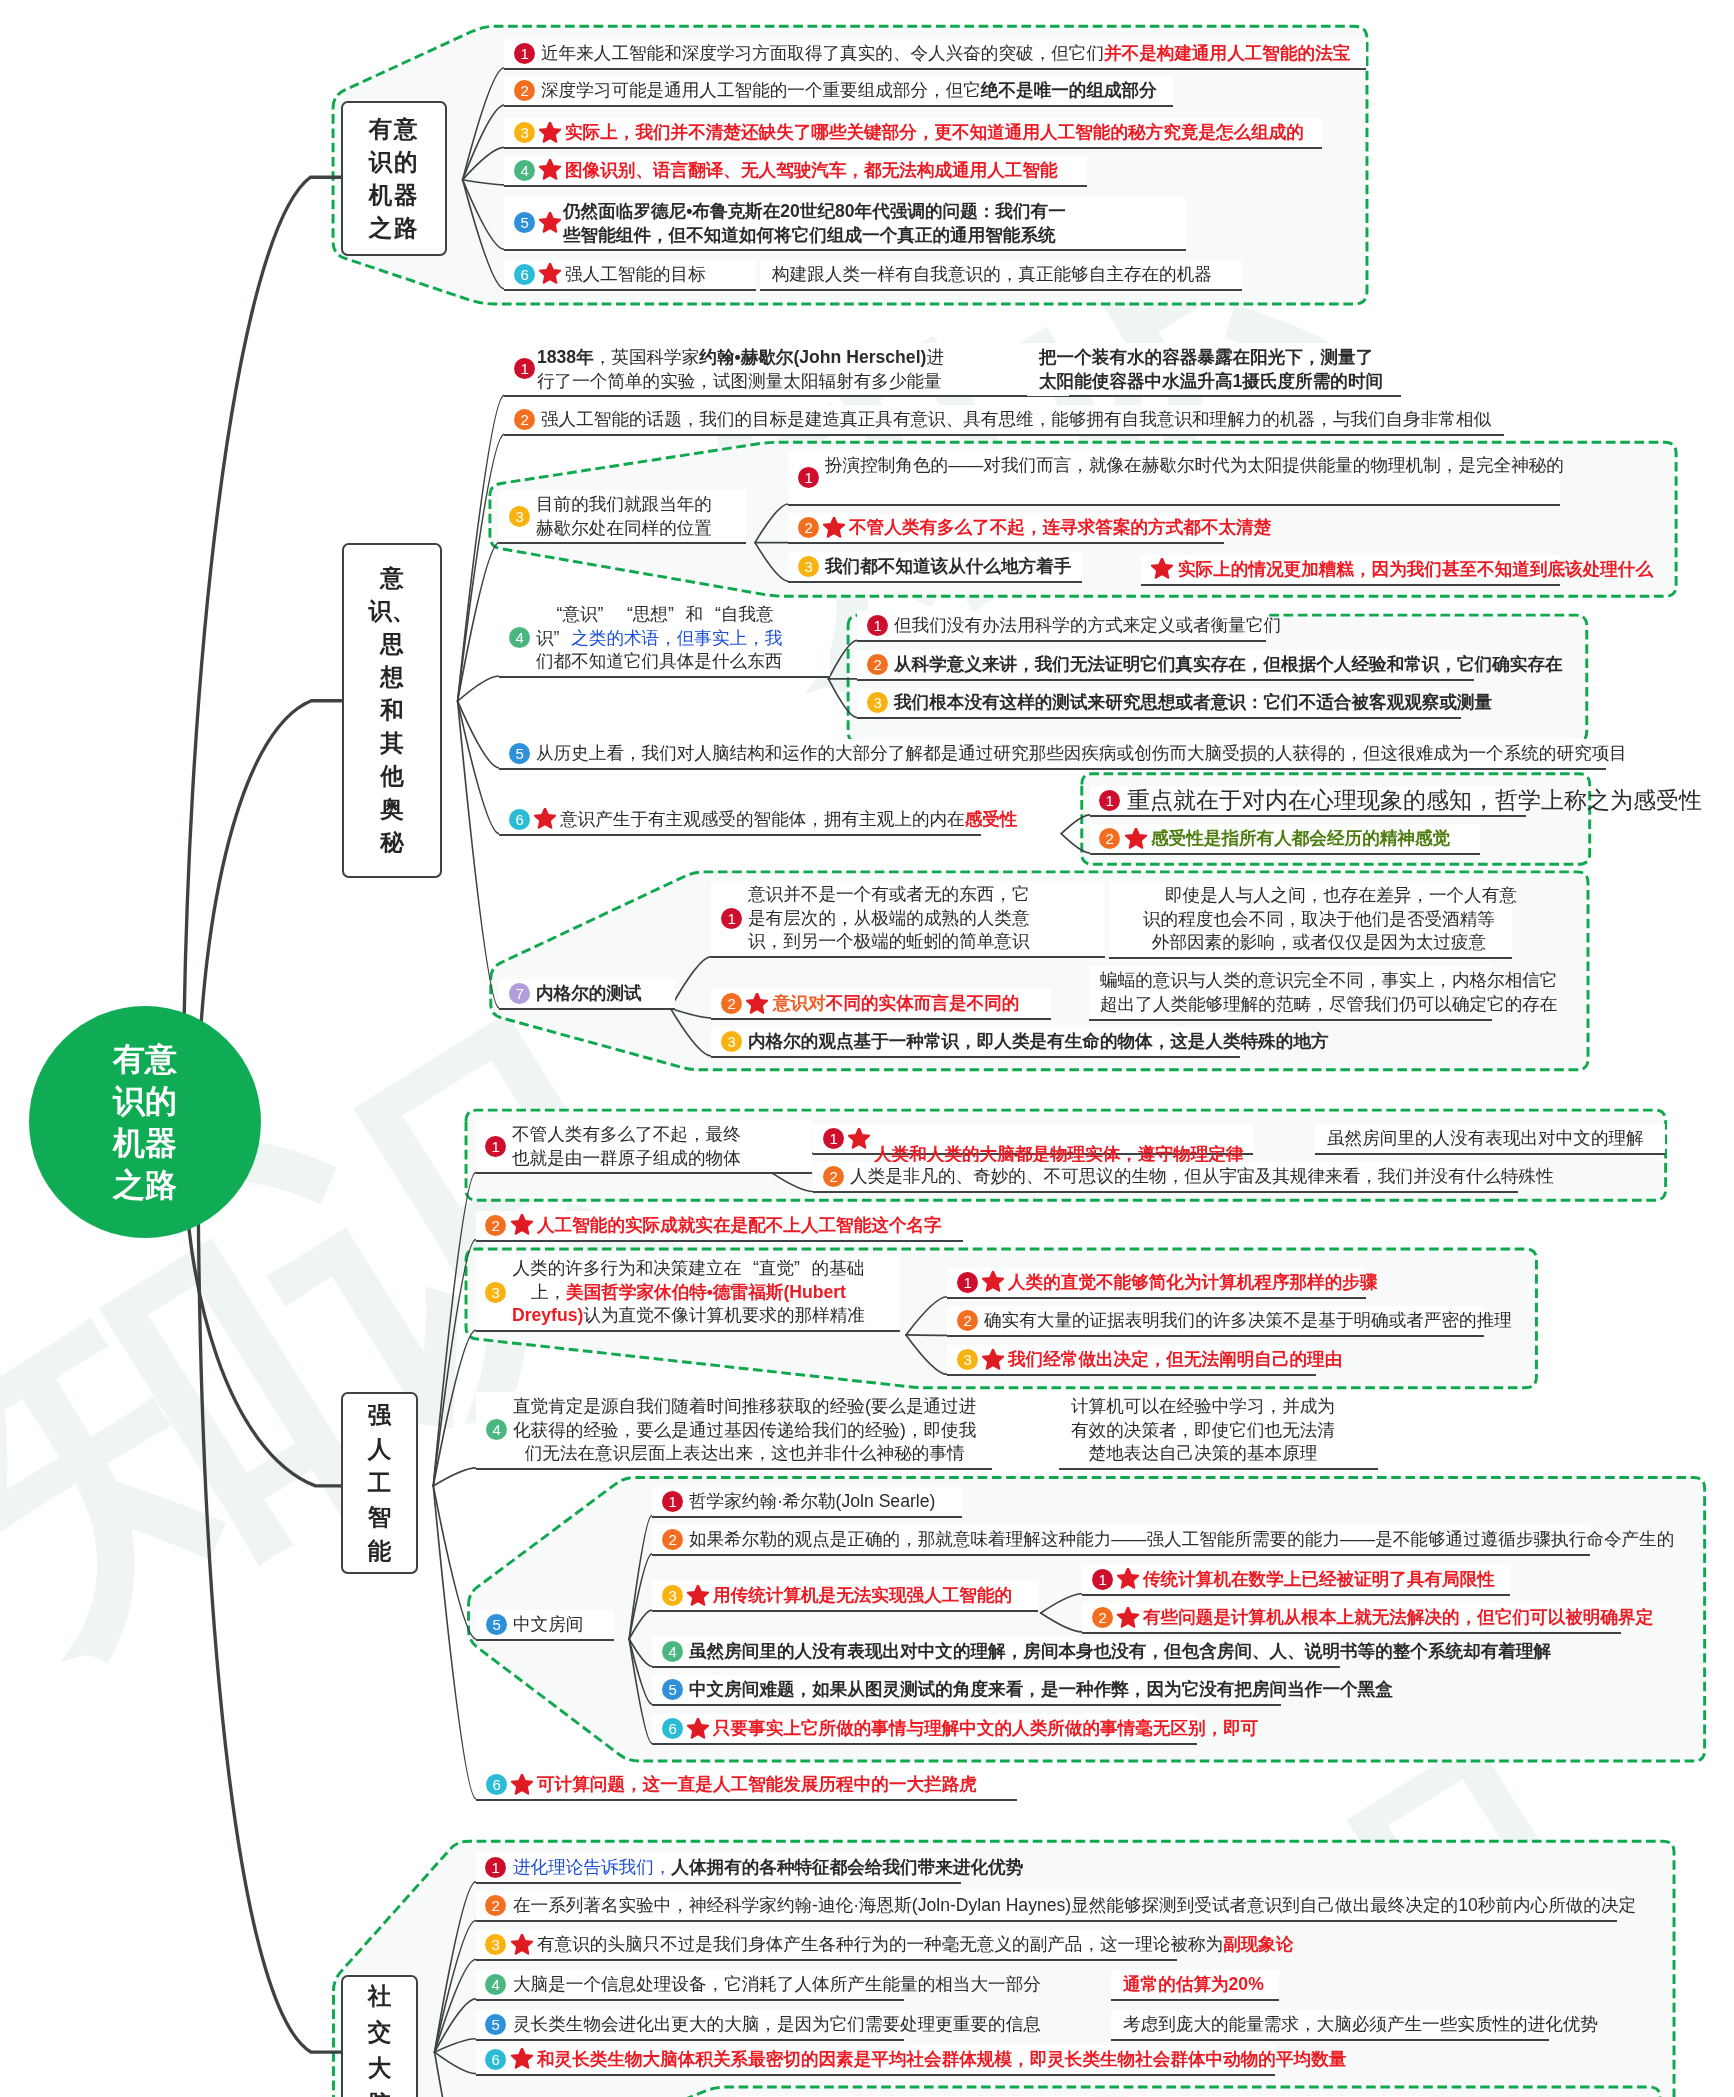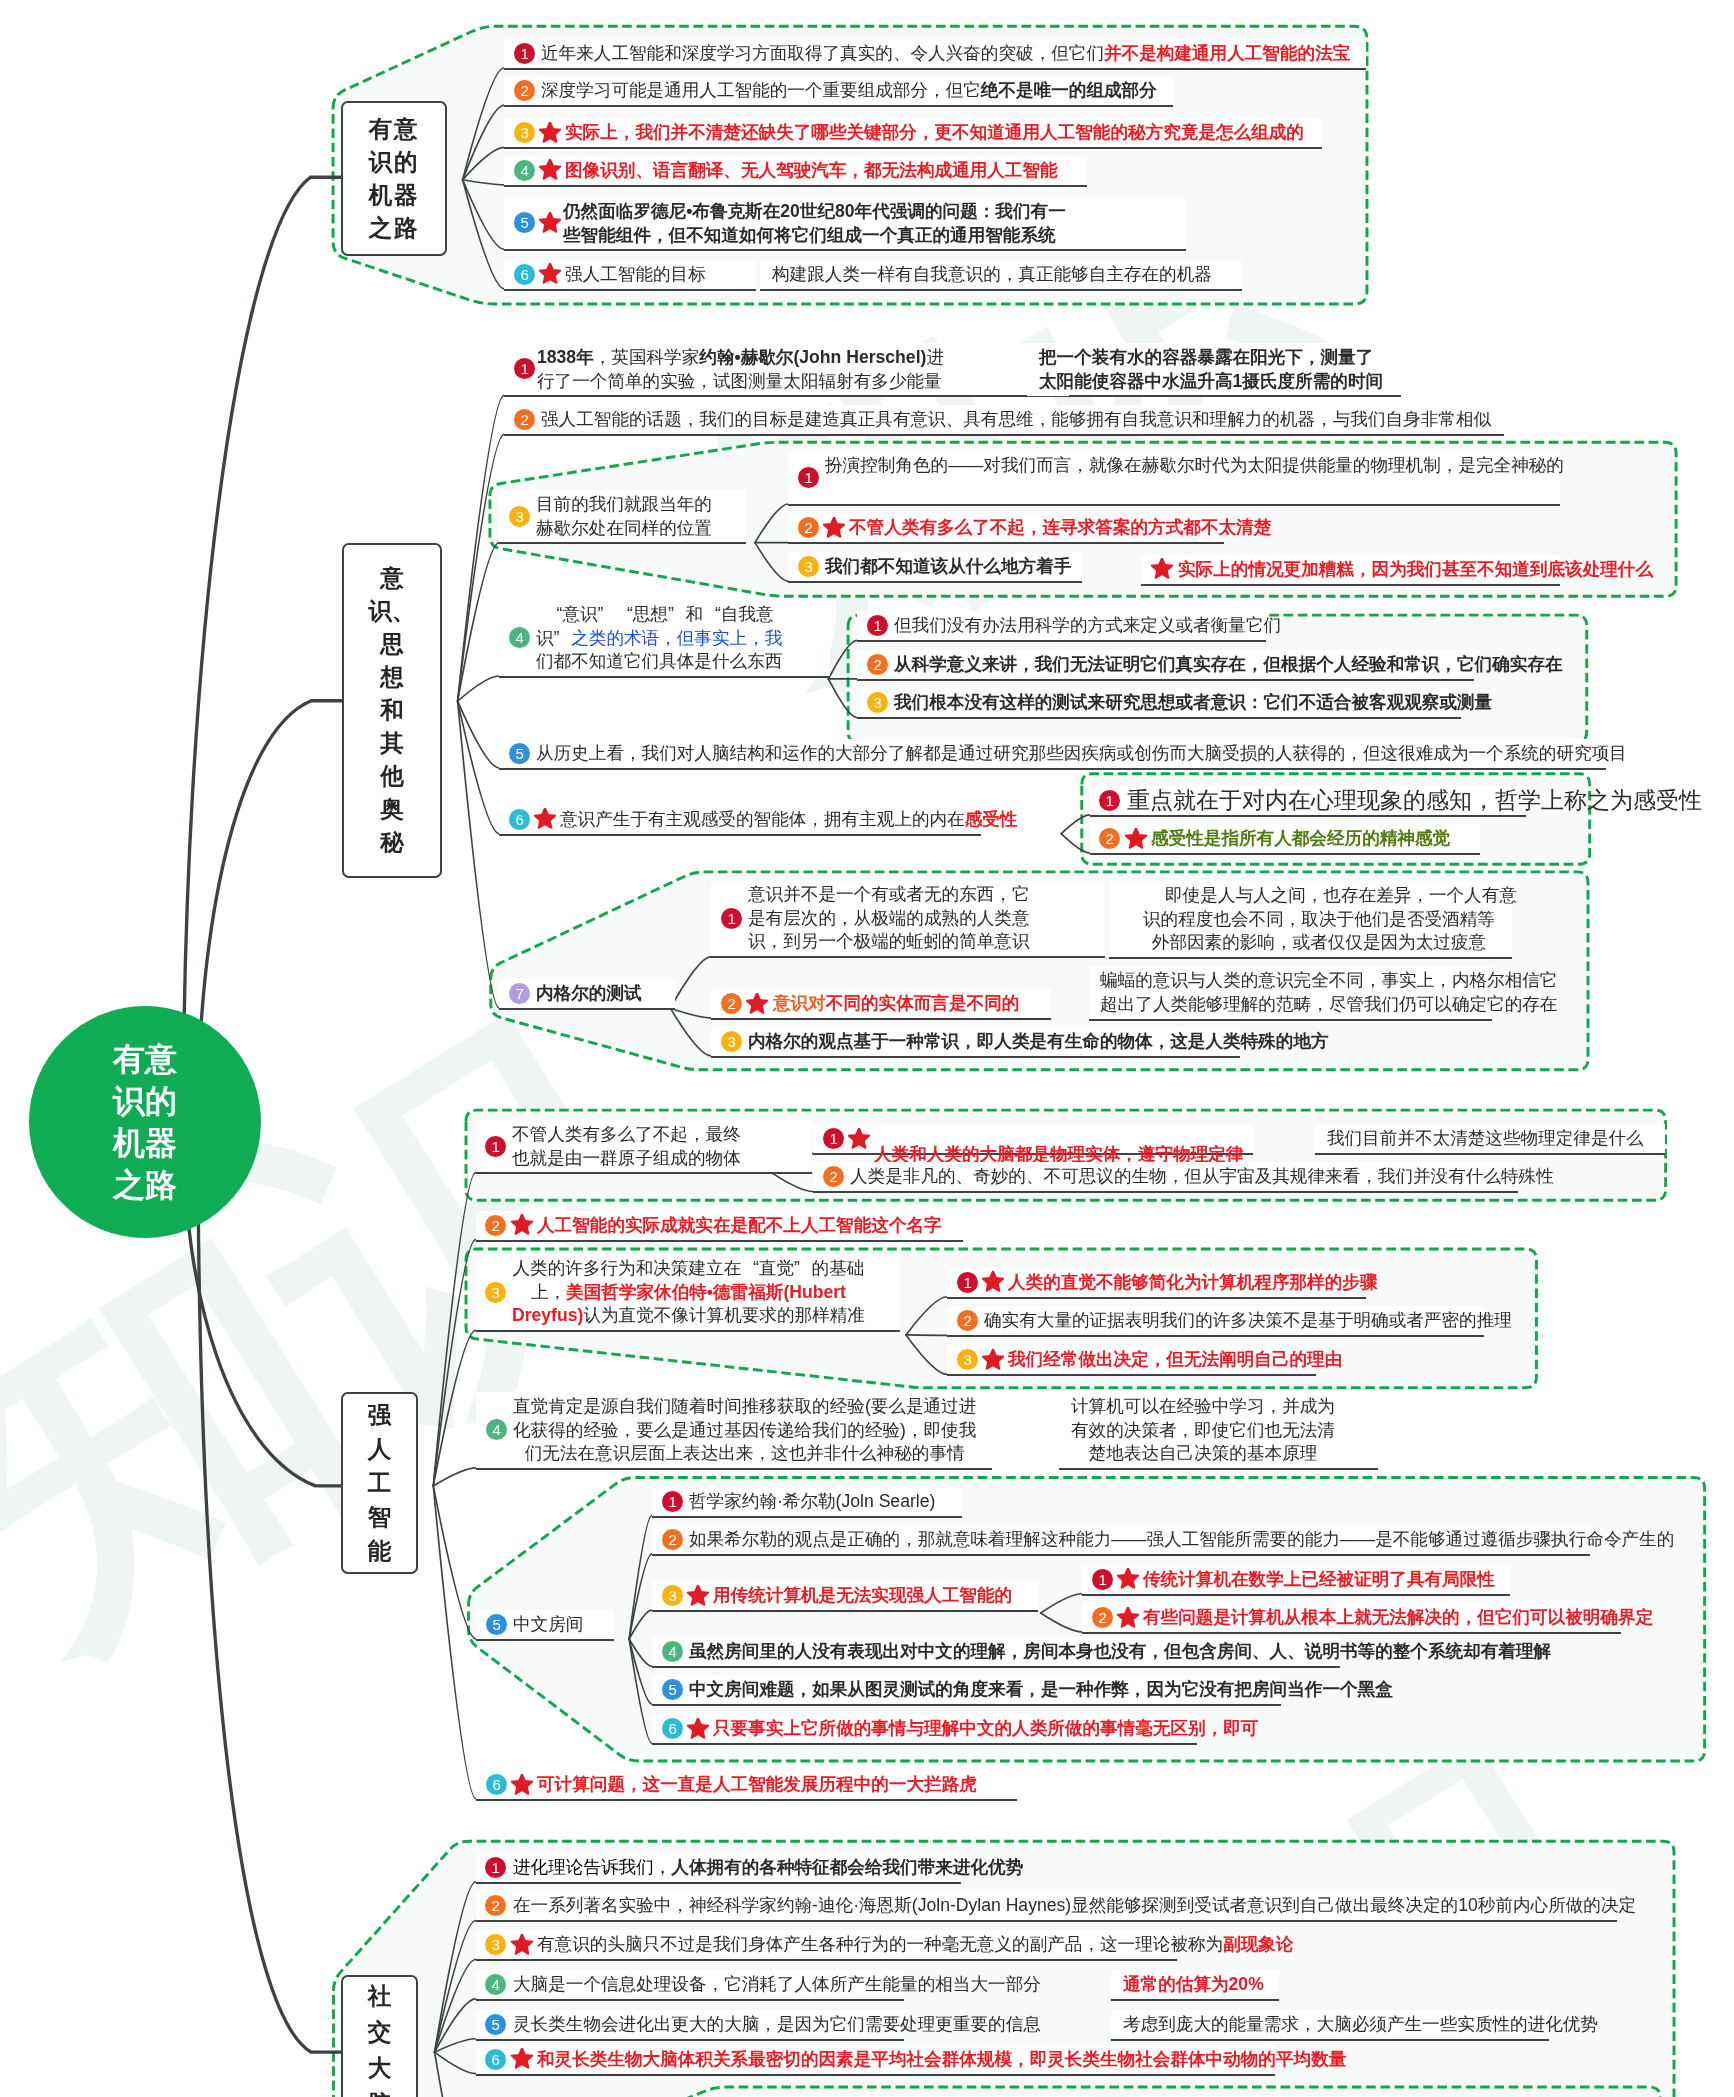--- a/index.html
+++ b/index.html
@@ -543,21 +543,21 @@
         </svg>
         <div style="position: absolute; left: 1143px; top: 1606px; font-size: 17.6px;">
           <div class="tline" style="line-height: 23.5px; height: 23.5px;"><span style="color: rgb(237, 28, 36); font-weight: 700;">有些问题是计算机从根本上就无法解决的，但它们可以被明确界定</span></div>
         </div>
       </div>
       <div class="topic" style="left: 0px; top: 0px;">
         <div class="hl" style="left: 476px; top: 1853px; width: 485px; height: 29px;"></div>
         <div class="ul" style="left: 476px; top: 1882px; width: 485px; background: rgb(63, 66, 69);"></div>
         <div class="badge" style="left: 485px; top: 1857px; width: 21.4px; height: 21.4px; line-height: 21px; font-size: 15px; background: rgb(206, 14, 45);">1</div>
         <div style="position: absolute; left: 513px; top: 1856px; font-size: 17.6px;">
-          <div class="tline" style="line-height: 23.5px; height: 23.5px;"><span style="color: #000000; font-weight: 400;">进化理论告诉我们，</span><span style="color: rgb(43, 43, 43); font-weight: 700;">人体拥有的各种特征都会给我们带来进化优势</span></div>
+          <div class="tline" style="line-height: 23.5px; height: 23.5px;"><span style="color: #1d4ed8; font-weight: 400;">进化理论告诉我们，</span><span style="color: rgb(43, 43, 43); font-weight: 700;">人体拥有的各种特征都会给我们带来进化优势</span></div>
         </div>
       </div>
       <div class="topic" style="left: 0px; top: 0px;">
         <div class="hl" style="left: 476px; top: 1891px; width: 1141px; height: 29px;"></div>
         <div class="ul" style="left: 476px; top: 1920px; width: 1141px; background: rgb(63, 66, 69);"></div>
         <div class="badge" style="left: 485px; top: 1895px; width: 21.4px; height: 21.4px; line-height: 21px; font-size: 15px; background: rgb(242, 111, 33);">2</div>
         <div style="position: absolute; left: 513px; top: 1894px; font-size: 17.6px;">
           <div class="tline" style="line-height: 23.5px; height: 23.5px;"><span style="color: rgb(43, 43, 43); font-weight: 400;">在一系列著名实验中，神经科学家约翰-迪伦·海恩斯(Joln-Dylan Haynes)显然能够探测到受试者意识到自己做出最终决定的10秒前内心所做的决定</span></div>
         </div>
       </div>
@@ -633,21 +633,21 @@
           <path d="M0.00,-26.00L7.21,-9.93L24.73,-8.03L11.67,3.79L15.28,21.03L0.00,12.27L-15.28,21.03L-11.67,3.79L-24.73,-8.03L-7.21,-9.93Z" fill="#E01B24" stroke-linejoin="round" stroke-width="4.16" stroke="#E01B24"></path>
         </svg>
         <div style="position: absolute; left: 874px; top: 1127px; font-size: 17.6px; margin-top: 16px;">
           <div class="tline" style="line-height: 23.5px; height: 23.5px;"><span style="color: rgb(237, 28, 36); font-weight: 700;">人类和人类的大脑都是物理实体，遵守物理定律</span></div>
         </div>
       </div>
       <div class="topic" style="left: 0px; top: 0px;">
         <div class="hl" style="left: 1315px; top: 1124px; width: 350px; height: 29px;"></div>
         <div class="ul" style="left: 1315px; top: 1153px; width: 350px; background: rgb(63, 66, 69);"></div>
         <div style="position: absolute; left: 1327px; top: 1127px; font-size: 17.6px;">
-          <div class="tline" style="line-height: 23.5px; height: 23.5px;"><span style="color: rgb(43, 43, 43); font-weight: 400;">我们目前并不太清楚这些物理定律是什么</span></div>
+          <div class="tline" style="line-height: 23.5px; height: 23.5px;"><span style="color: rgb(43, 43, 43); font-weight: 400;">虽然房间里的人没有表现出对中文的理解</span></div>
         </div>
       </div>
       <div class="topic" style="left: 0px; top: 0px;">
         <div class="hl" style="left: 813px; top: 1162px; width: 705px; height: 29px;"></div>
         <div class="ul" style="left: 813px; top: 1191px; width: 705px; background: rgb(63, 66, 69);"></div>
         <div class="badge" style="left: 823px; top: 1166px; width: 21.4px; height: 21.4px; line-height: 21px; font-size: 15px; background: rgb(242, 111, 33);">2</div>
         <div style="position: absolute; left: 850px; top: 1165px; font-size: 17.6px;">
           <div class="tline" style="line-height: 23.5px; height: 23.5px;"><span style="color: rgb(43, 43, 43); font-weight: 400;">人类是非凡的、奇妙的、不可思议的生物，但从宇宙及其规律来看，我们并没有什么特殊性</span></div>
         </div>
       </div>

